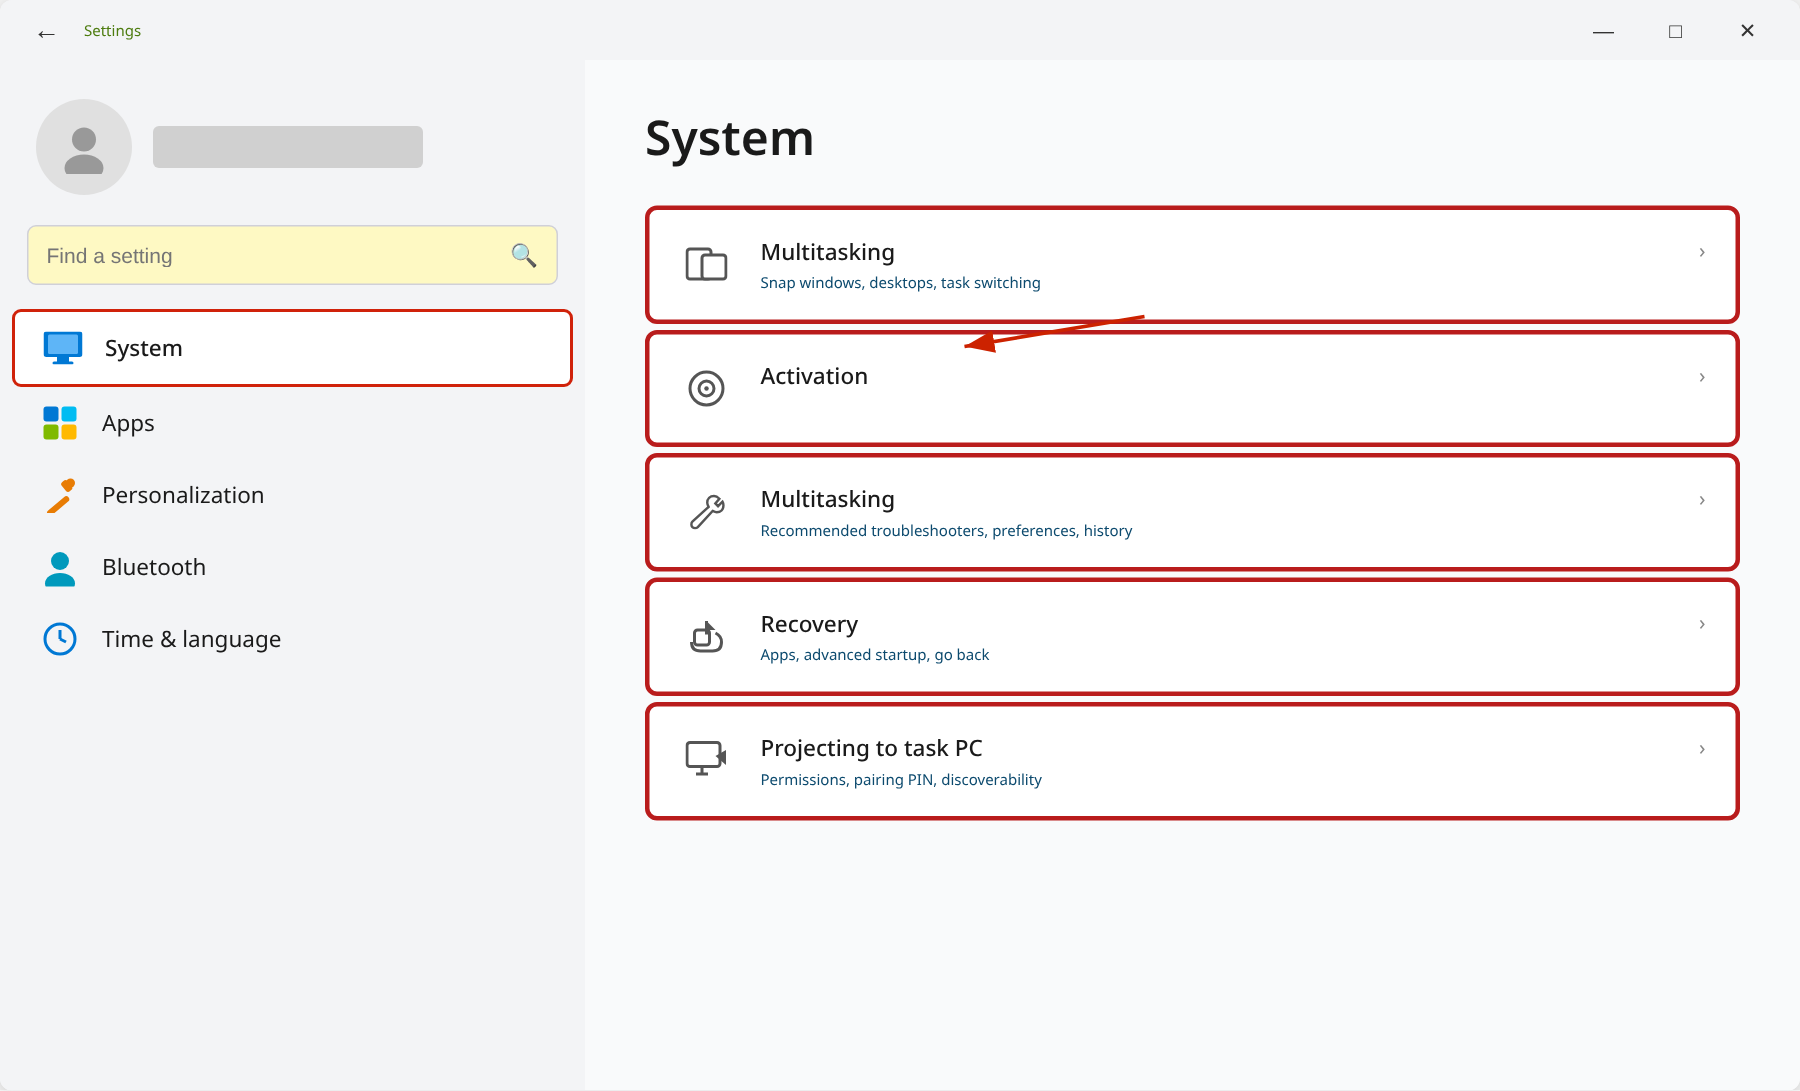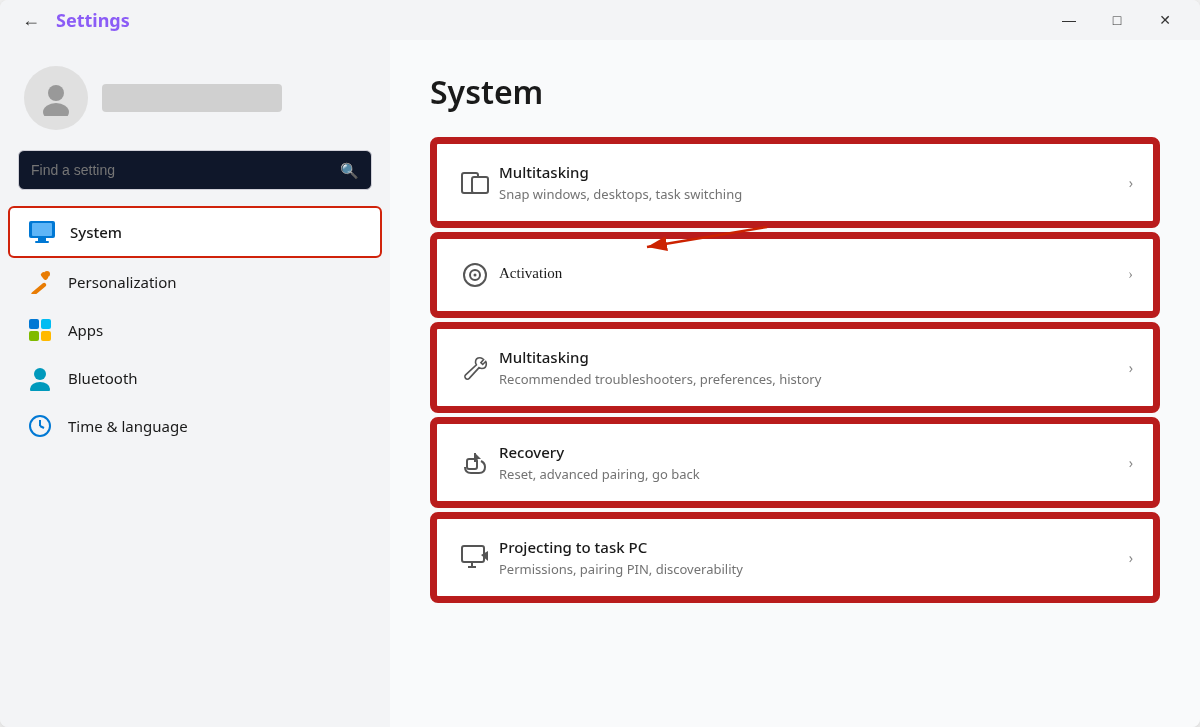--- a/index.html
+++ b/index.html
@@ -31,23 +31,23 @@
       justify-content: space-between;
       padding: 0 12px 0 16px;
       flex-shrink: 0;
     }
     .titlebar-left {
       display: flex;
       align-items: center;
       gap: 10px;
     }
     .titlebar-title {
-      font-size: 18px;
-      color: #8b5cf6;
-      font-weight: 700;
+      font-size: 10px;
+      color: #4d7c0f;
+      font-weight: 400;
     }
     .titlebar-controls {
       display: flex;
       gap: 2px;
     }
     .title-btn {
       width: 46px;
       height: 32px;
       display: flex;
       align-items: center;
@@ -102,21 +102,21 @@
 
     
     .search-container {
       padding: 0 18px 16px 18px;
     }
     .search-box {
       width: 100%;
       height: 40px;
       border: 1px solid #d0d0d8;
       border-radius: 6px;
-      background: #0f172a;
+      background: #fef9c3;
       display: flex;
       align-items: center;
       padding: 0 12px;
       gap: 8px;
     }
     .search-input {
       flex: 1;
       border: none;
       outline: none;
       font-size: 14px;
@@ -175,24 +175,23 @@
       display: flex;
       flex-direction: column;
       gap: 4px;
     }
 
     .setting-card {
       background: white;
       border-radius: 8px;
       padding: 18px 20px;
       display: flex;
-      align-items: center;
-      gap: 6px;
+      gap: 18px;
       cursor: pointer;
-      border: 7px solid #b91c1c;
+      border: 3px solid #b91c1c;
       transition: background 0.1s;
     }
 
     .setting-icon-wrap {
       width: 36px;
       height: 36px;
       display: flex;
       align-items: center;
       justify-content: center;
       flex-shrink: 0;
@@ -203,22 +202,22 @@
     .setting-text {
       flex: 1;
     }
     .setting-title {
       font-size: 15px;
       font-weight: 500;
       color: #1a1a1a;
       margin-bottom: 3px;
     }
     .setting-desc {
-      font-size: 13px;
-      color: #737373;
+      font-size: 10px;
+      color: #0c4a6e;
     }
 
     .chevron-right {
       color: #888;
       font-size: 14px;
     }
 
     
     .activation-card {
       position: relative;
@@ -303,38 +302,38 @@
             </svg>
           </div>
           <span>System</span>
         </div>
 
 
 
         <div class="nav-item">
           <div class="nav-icon">
             <svg width="24" height="24" viewBox="0 0 24 24">
-              <rect x="2" y="18" width="18" height="4" rx="2" fill="#e87c04" transform="rotate(-40 10 20)"></rect>
-              <rect x="14" y="2" width="5" height="8" rx="2" fill="#e87c04" transform="rotate(-40 16.5 6)"></rect>
-              <circle cx="19" cy="4" r="3" fill="#e87c04"></circle>
-            </svg>
-          </div>
-          <span>Personalization</span>
-        </div>
-
-        <div class="nav-item">
-          <div class="nav-icon">
-            <svg width="24" height="24" viewBox="0 0 24 24">
               <rect x="1" y="1" width="10" height="10" rx="2" fill="#0078d4"></rect>
               <rect x="13" y="1" width="10" height="10" rx="2" fill="#00bcf2"></rect>
               <rect x="1" y="13" width="10" height="10" rx="2" fill="#7fba00"></rect>
               <rect x="13" y="13" width="10" height="10" rx="2" fill="#ffb900"></rect>
             </svg>
           </div>
           <span>Apps</span>
+        </div>
+
+        <div class="nav-item">
+          <div class="nav-icon">
+            <svg width="24" height="24" viewBox="0 0 24 24">
+              <rect x="2" y="18" width="18" height="4" rx="2" fill="#e87c04" transform="rotate(-40 10 20)"></rect>
+              <rect x="14" y="2" width="5" height="8" rx="2" fill="#e87c04" transform="rotate(-40 16.5 6)"></rect>
+              <circle cx="19" cy="4" r="3" fill="#e87c04"></circle>
+            </svg>
+          </div>
+          <span>Personalization</span>
         </div>
 
         <div class="nav-item">
           <div class="nav-icon">
             <svg width="26" height="26" viewBox="0 0 26 26">
               <circle cx="13" cy="9" r="6" fill="#0099bc"></circle>
               <ellipse cx="13" cy="24" rx="10" ry="7" fill="#0099bc"></ellipse>
             </svg>
           </div>
           <span>Bluetooth</span>
@@ -365,21 +364,21 @@
               <rect x="11" y="8" width="16" height="16" rx="2" fill="white" stroke="#555" stroke-width="2"></rect>
             </svg>
           </div>
           <div class="setting-text">
             <div class="setting-title">Multitasking</div>
             <div class="setting-desc">Snap windows, desktops, task switching</div>
           </div>
           <span class="chevron-right">›</span>
         </div>
 
-        <div class="setting-card activation-card" style="position:relative; overflow:visible;font-family:Liberation Serif, serif;">
+        <div class="setting-card activation-card" style="position:relative; overflow:visible;">
 
           <svg style="position:absolute; top:-22px; left:150px; pointer-events:none; overflow:visible;" width="200" height="40">
             <defs>
               <marker id="arrowhead" markerWidth="8" markerHeight="6" refX="8" refY="3" orient="auto">
                 <polygon points="0 0, 8 3, 0 6" fill="#cc2200"></polygon>
               </marker>
             </defs>
             <line x1="180" y1="10" x2="60" y2="30" stroke="#cc2200" stroke-width="2.5" marker-end="url(#arrowhead)"></line>
           </svg>
           <div class="setting-icon-wrap">
@@ -412,21 +411,21 @@
           <div class="setting-icon-wrap">
             <svg width="28" height="28" viewBox="0 0 28 28">
               <path d="M4 18 Q4 24 10 24 L18 24 Q24 24 24 18 Q24 14 20 12" fill="none" stroke="#555" stroke-width="2"></path>
               <rect x="6" y="10" width="10" height="10" rx="2" fill="none" stroke="#555" stroke-width="2"></rect>
               <path d="M14 4 L20 10 L14 10 Z" fill="#555"></path>
               <line x1="14" y1="4" x2="14" y2="13" stroke="#555" stroke-width="2"></line>
             </svg>
           </div>
           <div class="setting-text">
             <div class="setting-title">Recovery</div>
-            <div class="setting-desc">Reset, advanced pairing, go back</div>
+            <div class="setting-desc">Apps, advanced startup, go back</div>
           </div>
           <span class="chevron-right">›</span>
         </div>
 
         <div class="setting-card">
           <div class="setting-icon-wrap">
             <svg width="28" height="26" viewBox="0 0 28 26">
               <rect x="1" y="1" width="22" height="16" rx="2" fill="none" stroke="#555" stroke-width="2"></rect>
               <line x1="11" y1="17" x2="11" y2="22" stroke="#555" stroke-width="2"></line>
               <line x1="7" y1="22" x2="15" y2="22" stroke="#555" stroke-width="2"></line>

